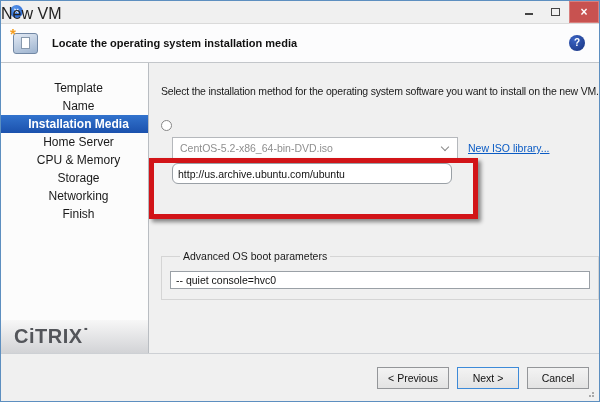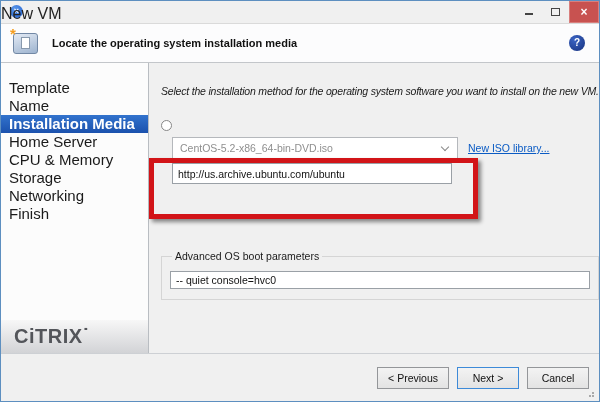--- a/index.html
+++ b/index.html
@@ -40,56 +40,56 @@
   .page-title{font-weight:bold;font-size:11px;margin-left:14px;color:#111;}
   .help{margin-left:auto;margin-right:14px;width:16px;height:16px;border-radius:50%;
     background:radial-gradient(circle at 35% 30%, var(--help-blue-light,#3b64c4), var(--help-blue,#16317e));
     color:#fff;font-size:10px;font-weight:bold;text-align:center;line-height:16px;cursor:pointer;}
 
   
   .body{flex:1;display:flex;min-height:0;}
   .sidebar{width:148px;background:#fcfcfc;border-right:1px solid #b9bdc2;
     display:flex;flex-direction:column;flex-shrink:0;}
   .nav{padding-top:16px;flex:1;}
-  .nav-item{height:18px;line-height:18px;padding-left:8px;font-size:15px;color:#1a1a1a;cursor:pointer;white-space:nowrap;}
+  .nav-item{height:18px;line-height:18px;padding-left:8px;font-size:12px;color:#1a1a1a;cursor:pointer;white-space:nowrap;text-align:center;}
   .nav-item.selected{background:linear-gradient(var(--nav-blue-top,#3273cd),var(--nav-blue,#1b51ad));color:#fff;font-weight:bold;}
   .logo{height:33px;background:linear-gradient(#f7f7f7,#d2d3d6);
     display:flex;align-items:center;padding-left:13px;
     font-size:20px;font-weight:bold;color:#53555a;letter-spacing:.5px;}
 
   .main{flex:1;position:relative;margin-right:10px;border-right:1px solid #c9c9c9;
     padding:22px 12px 0 12px;font-size:10.5px;color:#1a1a1a;}
-  .instruction{white-space:nowrap;letter-spacing:-.2px;line-height:12px;font-style:italic;}
+  .instruction{white-space:nowrap;letter-spacing:-.2px;line-height:12px;}
 
   .radio-row{display:flex;align-items:center;gap:7px;height:13px;cursor:default;}
   .radio{width:11px;height:11px;border-radius:50%;border:1px solid #878787;background:#fff;position:relative;flex-shrink:0;}
   .radio.checked::after{content:"";position:absolute;left:2px;top:2px;width:5px;height:5px;border-radius:50%;background:#262626;}
   .radio-label{white-space:nowrap;}
 
   .iso-row{margin-top:22px;}
   .combo-row{margin-top:5px;margin-left:11px;display:flex;align-items:center;height:22px;}
   .combo{width:286px;height:22px;background:#fff;border:1px solid #b5b8bc;
     display:flex;align-items:center;padding-left:7px;color:#8f8f8f;cursor:default;}
   .combo .chev{margin-left:auto;margin-right:9px;width:6px;height:6px;
     border-right:1px solid #888;border-bottom:1px solid #888;
     transform:rotate(45deg);margin-top:-3px;}
   .link{margin-left:10px;color:var(--link-blue,#0a5bc4);text-decoration:underline;white-space:nowrap;cursor:pointer;}
 
   .url-row{margin-top:7px;}
   .text-input{display:block;border:1px solid #9aa0a6;background:#fff;
     font:10.5px "Liberation Sans",sans-serif;color:#111;padding:0 5px;}
-  .url-input{margin-top:4px;margin-left:11px;width:280px;height:21px;}
+  .url-input{margin-top:4px;margin-left:11px;width:280px;height:21px;border-radius:6px;}
 
   .annotation{position:absolute;left:0;top:95px;width:329px;height:61px;
     border:5px solid var(--annotation-red,#d21418);
     box-shadow:3px 3px 4px rgba(0,0,0,.45);
     pointer-events:none;}
 
   fieldset.bootbox{margin-top:66px;border:1px solid #d5d5d5;padding:4px 8px 10px 8px;background:transparent;}
-  fieldset.bootbox legend{font-size:10.5px;padding:0 3px;margin-left:2px;color:#1a1a1a;}
+  fieldset.bootbox legend{font-size:10.5px;padding:0 3px;margin-left:10px;color:#1a1a1a;}
   .boot-desc{line-height:13px;max-width:420px;}
   .boot-input{width:100%;height:18px;margin-top:5px;}
 
   
   .footer{height:48px;border-top:1px solid #cdd0d4;display:flex;align-items:center;
     justify-content:flex-end;gap:8px;padding-right:10px;flex-shrink:0;position:relative;}
   .btn{min-width:62px;height:22px;padding:0 10px;
     background:linear-gradient(#f3f3f3,#e3e3e3);
     border:1px solid #949699;
     font:10.5px "Liberation Sans",sans-serif;color:#111;cursor:pointer;}

